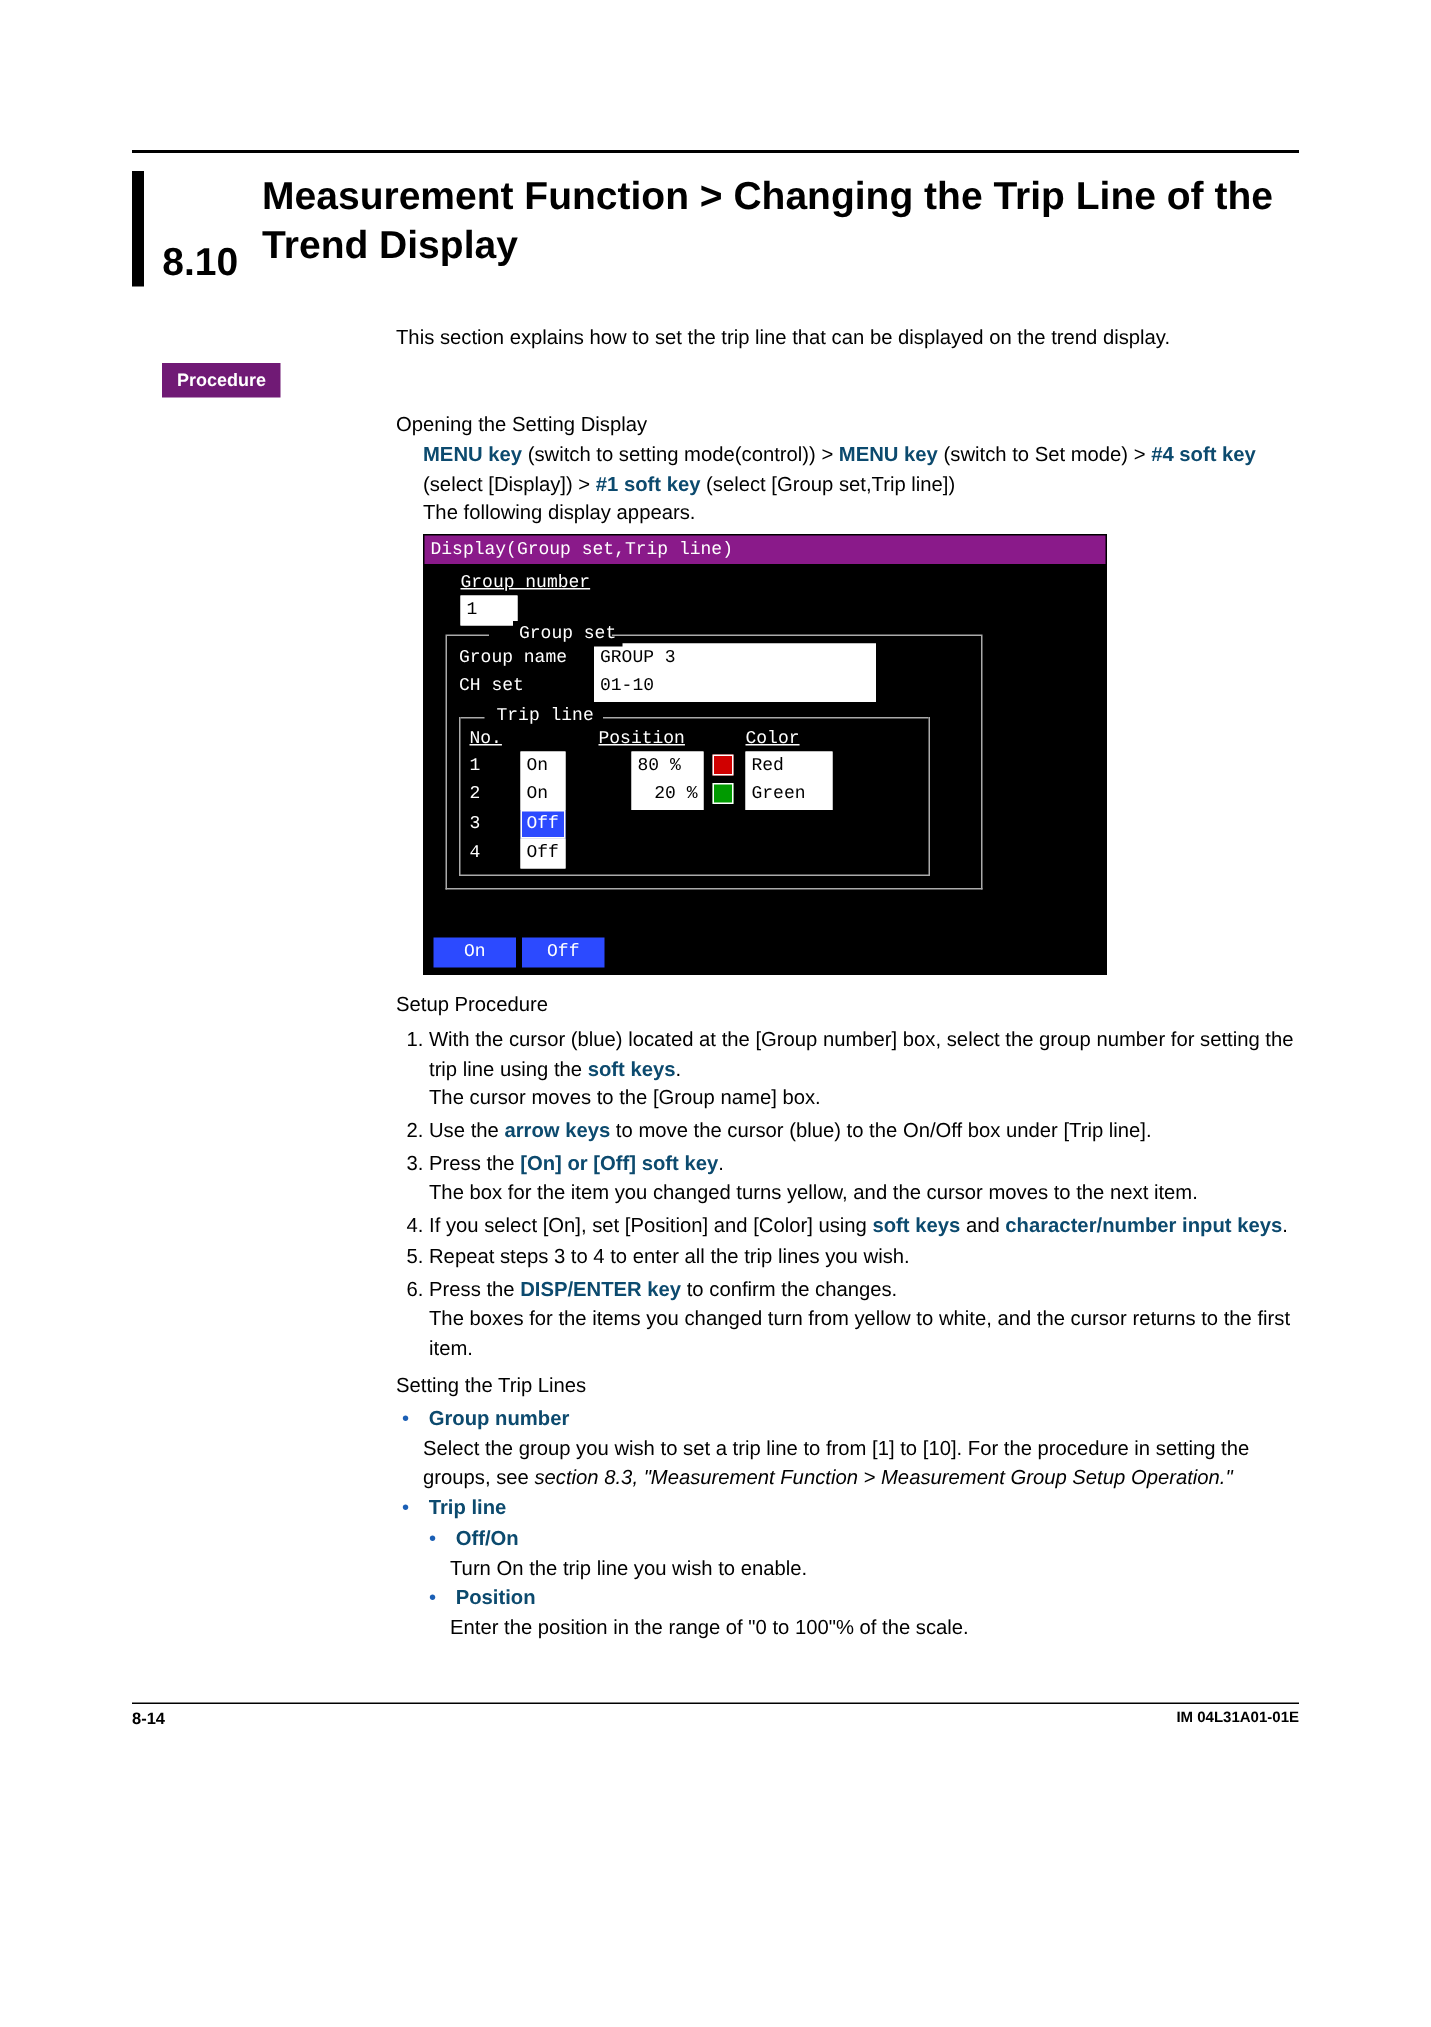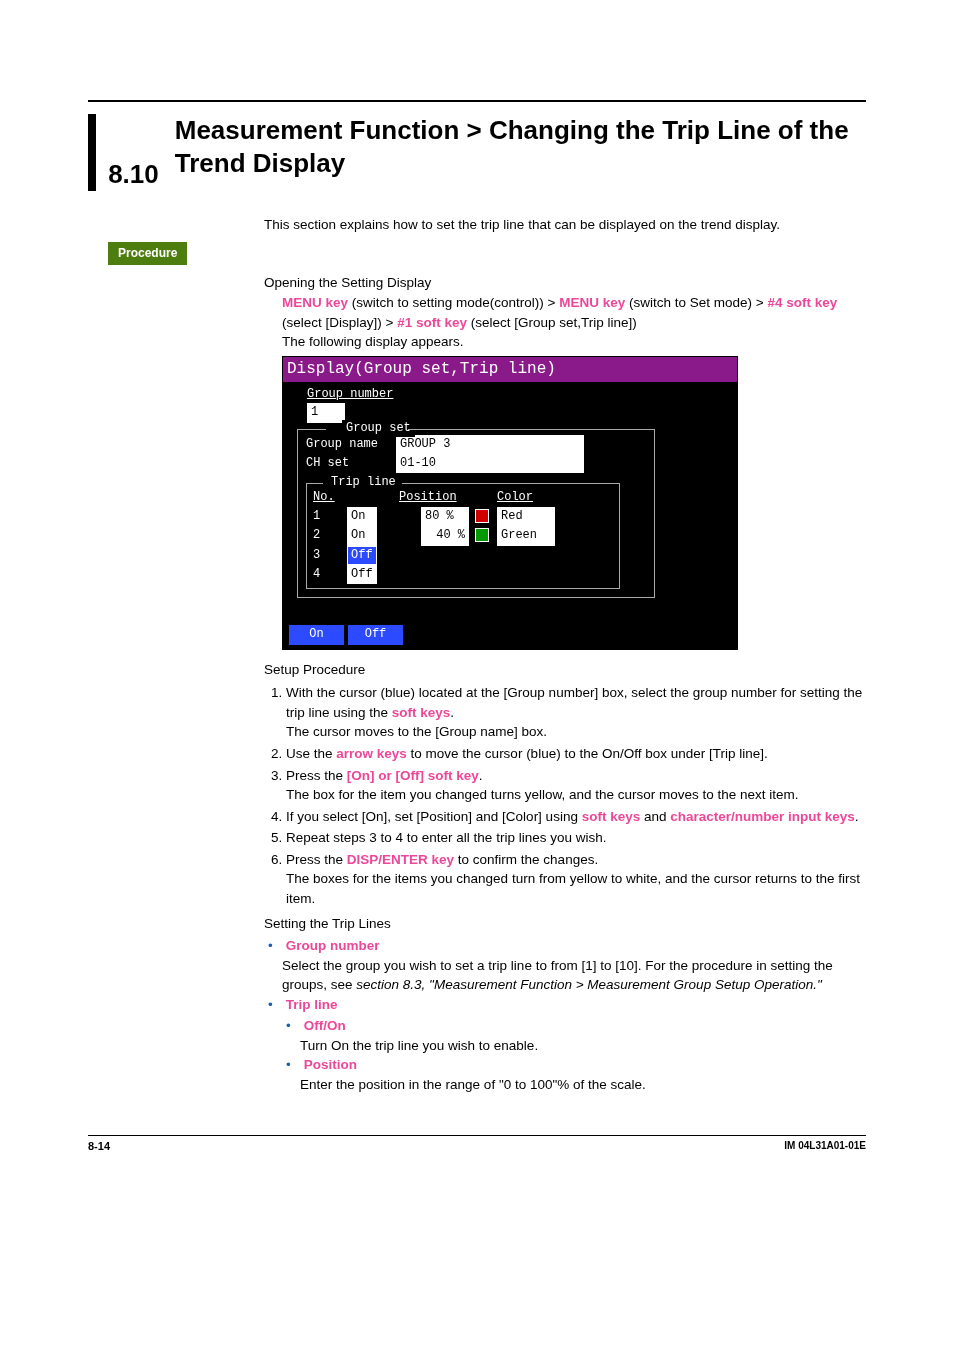--- a/index.html
+++ b/index.html
@@ -42,59 +42,59 @@
     line-height: 1.25;
   }
   .body {
     margin-left: 176px;
     margin-top: 24px;
     font-size: 13.5px;
     line-height: 1.45;
   }
   .badge {
     display: inline-block;
-    background: #4d7c0f;
+    background: #701a75;
     color: #fff;
     font-size: 12px;
     font-weight: bold;
     padding: 3px 10px;
     margin-left: 20px;
     margin-top: 8px;
     position: relative;
   }
   .badge-wrap {
     margin-left: -176px;
     margin-bottom: 8px;
   }
   .subhead {
     font-weight: normal;
     margin-top: 6px;
   }
   .indent {
     margin-left: 18px;
   }
-  .blue { color: #ec4899; font-weight: bold; }
+  .blue { color: #0c4a6e; font-weight: bold; }
   .emph { font-style: italic; }
   .screenshot {
     width: 454px;
     height: 292px;
     border: 1px solid #000;
     background: #000;
     margin-top: 4px;
     margin-bottom: 10px;
     position: relative;
     font-family: "Courier New", monospace;
     font-size: 12px;
     color: #fff;
   }
   .screenshot .titlebar {
     background: #8a1a8a;
     color: #fff;
     padding: 1px 4px;
-    font-size: 16px;
+    font-size: 12px;
   }
   .screenshot .inner {
     padding: 4px 10px;
   }
   .screenshot .label-u { text-decoration: underline; }
   .screenshot .box {
     display: inline-block;
     border: 1px solid #fff;
     background: #fff;
     color: #000;
@@ -267,21 +267,21 @@
               <div class="row">
                 <span class="col-no">1</span>
                 <span class="col-sw"><span class="box">On</span></span>
                 <span class="col-pos"><span class="box" style="min-width:40px;text-align:left;">80 %</span></span>
                 <span class="col-swatch"><span class="swatch" style="background:#d00000"></span></span>
                 <span class="col-color"><span class="box" style="min-width:50px;">Red</span></span>
               </div>
               <div class="row">
                 <span class="col-no">2</span>
                 <span class="col-sw"><span class="box">On</span></span>
-                <span class="col-pos"><span class="box" style="min-width:40px;text-align:right;">40 %</span></span>
+                <span class="col-pos"><span class="box" style="min-width:40px;text-align:right;">20 %</span></span>
                 <span class="col-swatch"><span class="swatch" style="background:#009a00"></span></span>
                 <span class="col-color"><span class="box" style="min-width:50px;">Green</span></span>
               </div>
               <div class="row">
                 <span class="col-no">3</span>
                 <span class="col-sw"><span class="box-sel">Off</span></span>
               </div>
               <div class="row">
                 <span class="col-no">4</span>
                 <span class="col-sw"><span class="box">Off</span></span>

